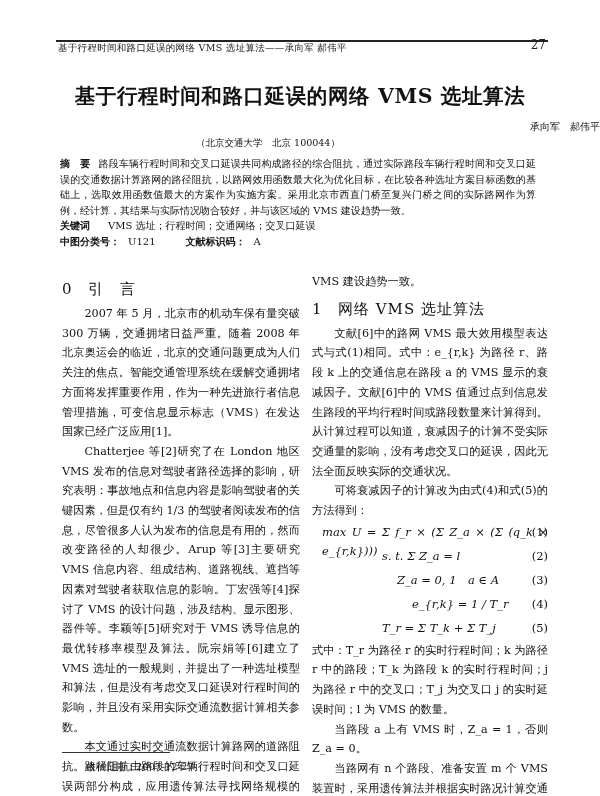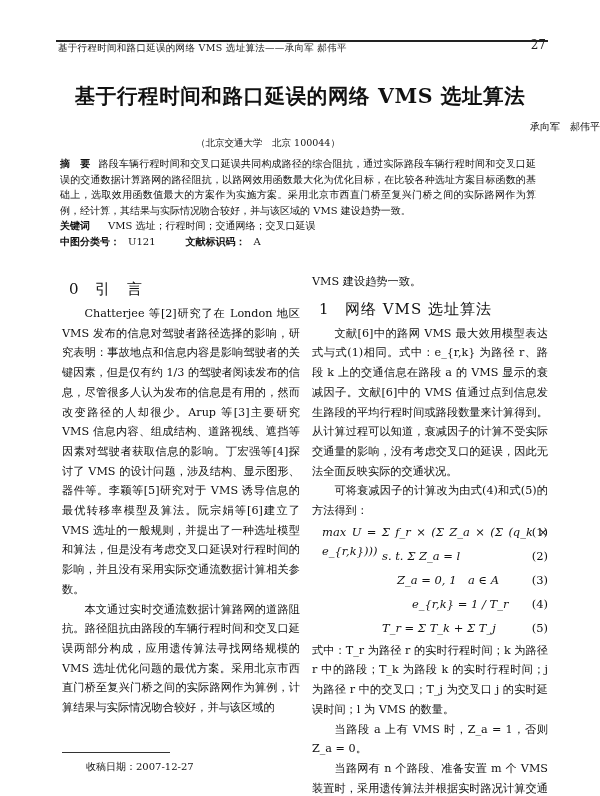--- a/index.html
+++ b/index.html
@@ -15,21 +15,21 @@
   .authors { position:absolute; left:0; width:600px; top:120px; text-align:right; font-size:10px; }
   .affil { position:absolute; left:0; width:536px; top:137px; text-align:center; font-size:9.5px; }
   .abstract { position:absolute; left:60px; top:156px; width:476px; font-size:10px; line-height:15.6px;
               text-align:justify; }
   .abstract .lbl { font-weight:bold; margin-right:8px; }
   .meta-line { font-size:10px; line-height:15.6px; }
   .meta-line .lbl { font-weight:bold; }
   .col { position:absolute; font-size:11.2px; line-height:19.7px; text-align:justify; }
   .col-left { left:62px; top:272px; width:238px; }
   .col-right { left:312px; top:272px; width:236px; }
-  .sec-head { font-size:15px; font-weight:normal; margin:6px 0 4px 7px; line-height:22px; letter-spacing:1px; }
+  .sec-head { font-size:15px; font-weight:normal; margin:6px 0 4px 0; line-height:22px; letter-spacing:1px; }
   .sec-head .num { display:inline-block; width:26px; }
   p { margin:0; }
   .indent { text-indent:2em; }
   .footnote-rule { position:absolute; left:62px; top:752px; width:108px; height:1px; background:#333; }
   .footnote { position:absolute; left:86px; top:760px; font-size:10px; }
   .eq { position:relative; height:24px; font-family:"DejaVu Serif", serif; font-style:italic; font-size:11.5px; }
   .eq .body { position:absolute; top:2px; }
   .eq .no { position:absolute; right:0; top:2px; font-style:normal; }
 </style>
 </head>
@@ -52,20 +52,21 @@
   </div>
   <div class="meta-line">
     <span class="lbl">中图分类号：</span><span>U121</span>   <span class="lbl">文献标识码：</span><span>A</span>
   </div>
 </div>
 
 <div class="col col-left">
   <div class="sec-head">
     <span class="num">0</span><span>引　言</span>
   </div>
+  <p class="indent">2007 年 5 月，北京市的机动车保有量突破 300 万辆，交通拥堵日益严重。随着 2008 年北京奥运会的临近，北京的交通问题更成为人们关注的焦点。智能交通管理系统在缓解交通拥堵方面将发挥重要作用，作为一种先进旅行者信息管理措施，可变信息显示标志（VMS）在发达国家已经广泛应用[1]。</p>
   <p class="indent">Chatterjee 等[2]研究了在 London 地区 VMS 发布的信息对驾驶者路径选择的影响，研究表明：事故地点和信息内容是影响驾驶者的关键因素，但是仅有约 1/3 的驾驶者阅读发布的信息，尽管很多人认为发布的信息是有用的，然而改变路径的人却很少。Arup 等[3]主要研究 VMS 信息内容、组成结构、道路视线、遮挡等因素对驾驶者获取信息的影响。丁宏强等[4]探讨了 VMS 的设计问题，涉及结构、显示图形、器件等。李颖等[5]研究对于 VMS 诱导信息的最优转移率模型及算法。阮宗娟等[6]建立了 VMS 选址的一般规则，并提出了一种选址模型和算法，但是没有考虑交叉口延误对行程时间的影响，并且没有采用实际交通流数据计算相关参数。</p>
   <p class="indent">本文通过实时交通流数据计算路网的道路阻抗。路径阻抗由路段的车辆行程时间和交叉口延误两部分构成，应用遗传算法寻找网络规模的 VMS 选址优化问题的最优方案。采用北京市西直门桥至复兴门桥之间的实际路网作为算例，计算结果与实际情况吻合较好，并与该区域的</p>
 </div>
 
 <div class="footnote-rule"></div>
 <div class="footnote">收稿日期：2007-12-27</div>
 
 <div class="col col-right">
   <p>VMS 建设趋势一致。</p>
   <div class="sec-head">

